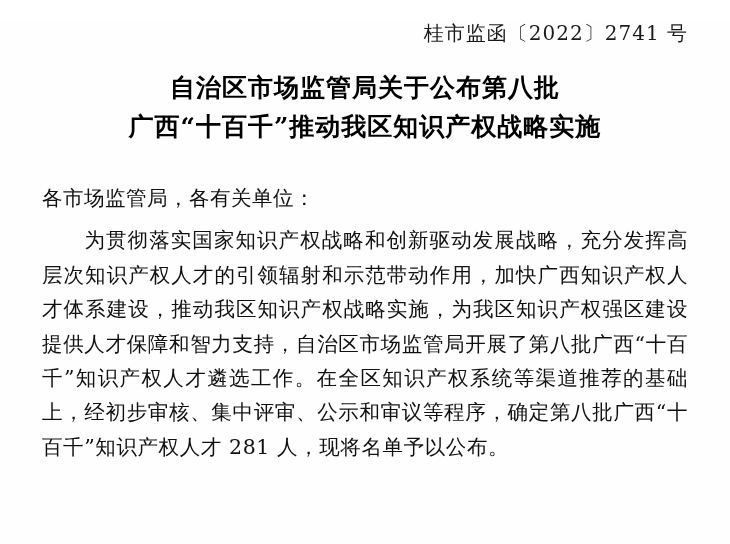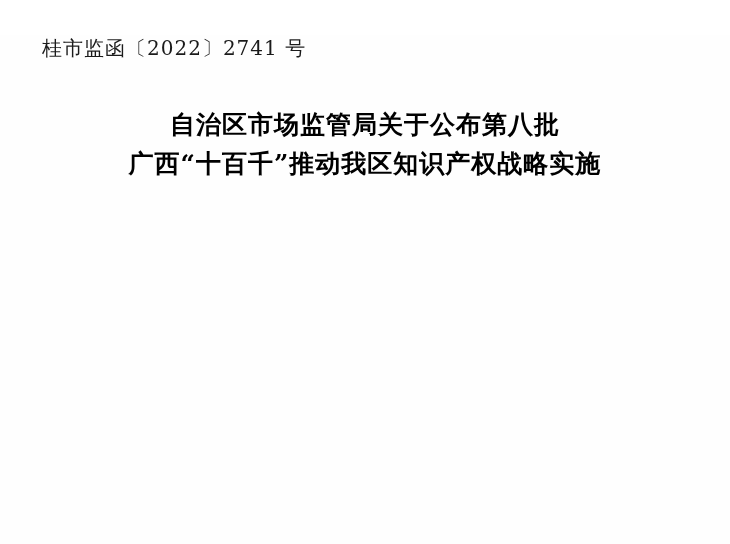--- a/index.html
+++ b/index.html
@@ -16,29 +16,29 @@
   }
   .page {
     position: relative;
     width: 730px;
     height: 544px;
     background: #fefefe;
     box-sizing: border-box;
     padding: 0 42px;
   }
   .doc-number {
-    margin-top: 35px;
-    text-align: left;
+    margin-top: 20px;
+    text-align: right;
     font-size: 20px;
     letter-spacing: 1px;
     color: #1a1a1a;
     font-family: "DejaVu Serif", "Liberation Serif", serif;
   }
   .title-block {
-    margin-top: 44px;
+    margin-top: 22px;
     text-align: center;
     font-weight: bold;
     font-size: 25px;
     line-height: 1.55;
     color: #000000;
     letter-spacing: 1px;
   }
   .title-line {
     display: block;
     white-space: nowrap;
@@ -69,15 +69,19 @@
 
 <div class="page">
 
   <div class="doc-number">桂市监函〔2022〕2741 号</div>
 
   <div class="title-block">
     <span class="title-line">自治区市场监管局关于公布第八批</span>
     <span class="title-line">广西“十百千”推动我区知识产权战略实施</span>
   </div>
 
+  <div class="salutation">各市场监管局，各有关单位：</div>
 
+  <div class="body-text">
+    <span class="indent"></span><span>为贯彻落实国家知识产权战略和创新驱动发展战略，充分发挥高层次知识产权人才的引领辐射和示范带动作用，加快广西知识产权人才体系建设，推动我区知识产权战略实施，为我区知识产权强区建设提供人才保障和智力支持，自治区市场监管局开展了第八批广西“十百千”知识产权人才遴选工作。在全区知识产权系统等渠道推荐的基础上，经初步审核、集中评审、公示和审议等程序，确定第八批广西“十百千”知识产权人才 281 人，现将名单予以公布。</span>
+  </div>
 
 </div>
 
 </body></html>

